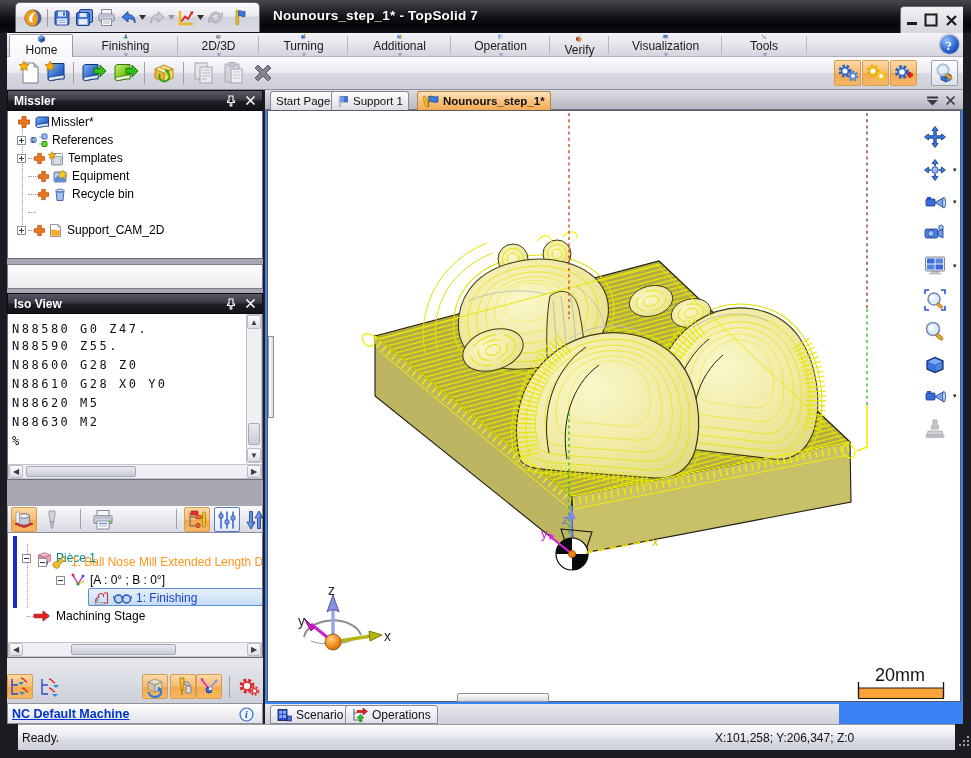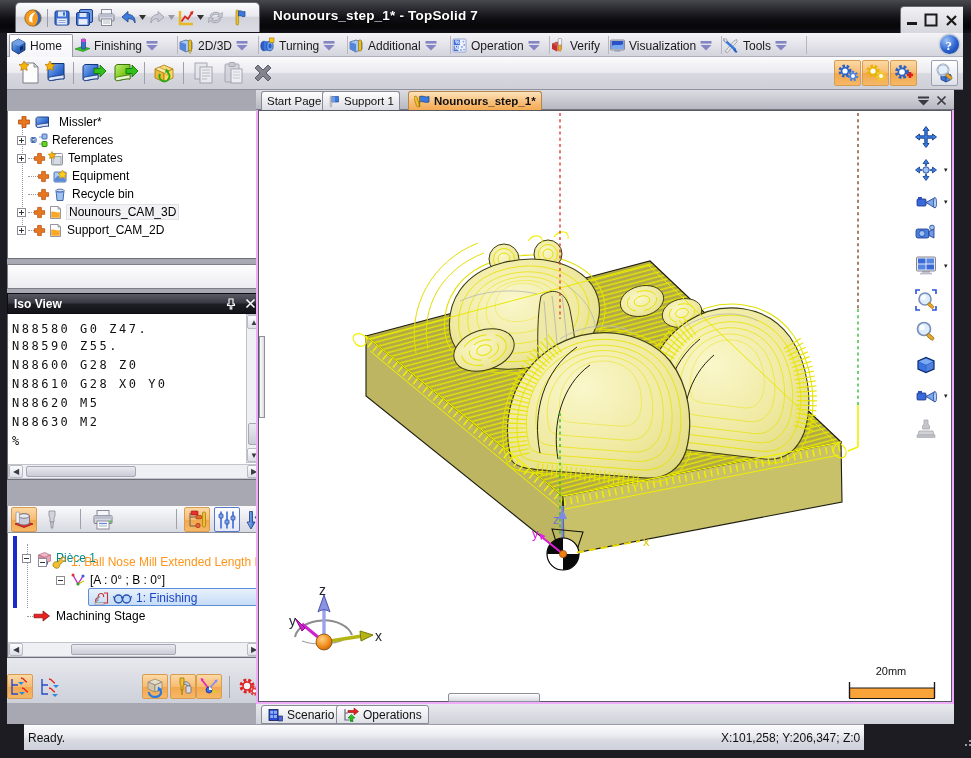--- a/index.html
+++ b/index.html
@@ -22,21 +22,21 @@
   #winbtns { left:900px; top:6px; width:63px; height:27px; border-radius:4px 0 0 0;
     background:linear-gradient(180deg,#f2f2f5 0%,#e3e3e9 50%,#d6d6de 100%);
     border:1px solid #6a6a74; border-right:none; border-bottom:none;
     display:flex; align-items:center; justify-content:space-around; padding:0 2px; }
 
   
   #ribbon { left:7px; top:33px; width:956px; height:24px;
     background:linear-gradient(180deg,#f4f4f7 0%,#e4e4ea 50%,#d4d4dd 100%);
     border-bottom:1px solid #b0b0bc; }
   .rtab { position:absolute; top:1px; height:23px; display:flex; align-items:center;
-    color:#1a1a1a; font-size:12px; }
+    color:#1a1a1a; font-size:12px;flex-direction:column; }
   .rtab .lbl { margin:0 2px 0 3px; }
   .rtab .chev { margin-left:2px; }
   .rtab-sep { position:absolute; top:3px; width:1px; height:18px; background:#b6b6c2; }
   #rtab-home { background:linear-gradient(180deg,#ffffff,#f6f6fa); border:1px solid #9a9aa8;
     border-bottom:none; border-radius:2px 2px 0 0; }
 
   
   #bigbar { left:7px; top:57px; width:956px; height:33px;
     background:linear-gradient(180deg,#fbfbfd 0%,#ebebf0 48%,#d8d8e0 52%,#cfcfd8 100%);
     border-bottom:1px solid #8e909c; }
@@ -76,39 +76,39 @@
   .sb .thumb { position:absolute; background:linear-gradient(180deg,#e9eaf0,#c9cbd6);
     border:1px solid #a6a8b4; border-radius:2px; }
 
   
   .mbtn { position:absolute; width:26px; height:25px; display:flex; align-items:center; justify-content:center; }
   .mbtn.orange { border:1px solid #d89c50; border-radius:2px;
     background:linear-gradient(180deg,#fcd9a5 0%,#f7bb72 50%,#f3a74f 52%,#f6b866 100%); }
   .mbtn.bluesel { border:1px solid #5a78c8; border-radius:2px; background:linear-gradient(180deg,#ffffff,#e4e8f4); }
 
   
-  #main { left:256px; top:90px; width:698px; height:634px; background:#f0abfc; }
+  #main { left:265px; top:90px; width:698px; height:634px; background:#3b82f6; }
   #dtabrow { position:absolute; left:0; top:0; width:698px; height:20px;
     background:linear-gradient(180deg,#dcdce2,#b8b8c2); border-bottom:1px solid #74747e; }
   .dtab { position:absolute; top:1px; height:19px; border:1px solid #8a8a96; border-bottom:none;
     border-radius:3px 3px 0 0; background:linear-gradient(180deg,#fefefe,#dcdce4);
     display:flex; align-items:center; padding:0 5px; color:#111; font-size:11.5px; white-space:nowrap; }
   .dtab.active { background:linear-gradient(180deg,#fde3bc 0%,#f8bf7c 55%,#f5ab52 100%); border-color:#b4864a; font-weight:bold; }
   #viewport { position:absolute; left:2px; top:20px; width:694px; height:592px; background:#ffffff;
     border:1px solid #5a5a64; }
   #rightrail { position:absolute; left:646px; top:20px; width:50px; height:592px; background:transparent; }
   .ricon { position:absolute; left:11px; width:26px; height:26px; display:flex; align-items:center; justify-content:center; }
   .rdd { position:absolute; left:42px; width:8px; height:8px; color:#222; font-size:7px; }
 
-  #btabrow { position:absolute; left:0; top:614px; width:698px; height:20px;
+  #btabrow { position:absolute; left:0; top:614px; width:574px; height:20px;
     background:linear-gradient(180deg,#e8e9ee,#cfd1d9); }
   .btab { position:absolute; top:1px; height:19px; border:1px solid #8a8a96; border-radius:3px 3px 0 0;
     background:linear-gradient(180deg,#fdfdfe,#dfe1e8); display:flex; align-items:center; padding:0 6px; color:#111; }
 
-  #statusbar { left:24px; top:724px; width:840px; height:26px;
+  #statusbar { left:18px; top:724px; width:937px; height:26px;
     background:linear-gradient(180deg,#fcfcfe 0%,#ecedf2 40%,#d9dbe3 60%,#cdd0da 100%);
     border-top:1px solid #9a9ca8; color:#111; }
   #ncbar { position:absolute; left:0; top:613px; width:256px; height:21px;
     background:linear-gradient(180deg,#fdfdfe,#e2e4ea); border:1px solid #8e909c;
     display:flex; align-items:center; }
   #nclink { color:#0033cc; font-weight:bold; text-decoration:underline; margin-left:4px; font-size:12.5px; }
 </style>
 </head>
 <body>
 
@@ -471,31 +471,42 @@
       <path d="M18 13 L18 17.5 L13 20 L13 15.5 Z" fill="#5a8ce0" stroke="#2a5098"></path>
       <circle cx="10" cy="8" r="5.6" fill="#dceefa" fill-opacity="0.75" stroke="#8a94a8" stroke-width="1.6"></circle>
       <circle cx="10" cy="8" r="5.6" fill="none" stroke="#c8d8ee" stroke-width="0.8"></circle>
       <rect x="14.2" y="11.2" width="7" height="3" rx="1.4" transform="rotate(40 14.2 11.2)" fill="#e8a830" stroke="#9a6a10" stroke-width="0.7"></rect>
     </svg>
   </span>
 </div>
 
 <div id="leftcol" class="abs">
 
+  <div class="ptitle" style="top:0">
+    <span>Missler</span>
+    <span class="ptools">
+      <svg width="10" height="12" viewBox="0 0 10 12">
+          <path d="M3 1 L7 1 L7 6 L8.5 6 L8.5 7.5 L5.8 7.5 L5.8 11 L4.2 11 L4.2 7.5 L1.5 7.5 L1.5 6 L3 6 Z" fill="none" stroke="#fff" stroke-width="1.1"></path>
+        </svg>
+      <svg width="11" height="11" viewBox="0 0 11 11">
+          <path d="M1.5 1.5 L9.5 9.5 M9.5 1.5 L1.5 9.5" stroke="#fff" stroke-width="1.6"></path>
+        </svg>
+    </span>
+  </div>
   <div class="pwhite" style="top:21px;height:148px">
     <div class="dotline" style="left:14px;top:15px;height:105px"></div>
     <div class="trow" style="top:2px">
       <svg style="margin-left:9px" width="14" height="14" viewBox="0 0 14 14">
           <path d="M5 1.5 L9 1.5 L9 5 L12.5 5 L12.5 9 L9 9 L9 12.5 L5 12.5 L5 9 L1.5 9 L1.5 5 L5 5 Z" fill="#e87820" stroke="#b84a08" stroke-width="0.8"></path>
         </svg>
       <svg style="margin-left:3px" width="17" height="16" viewBox="0 0 17 16">
           <path d="M2 5 C2 3.8 3.2 3 4.4 3 L14.5 3 L14.5 12.3 C14.5 12.3 13.3 11.8 11.7 12.1 L4.8 13.4 C3.2 13.7 2 12.9 2 11.7 Z" fill="url(#bluebk)" stroke="#12347a" stroke-width="0.9"></path>
           <path d="M2.4 11.7 C2.8 10.8 3.6 10.5 4.8 10.3 L14.5 8.9 L14.5 12.3 C12.5 11.7 4.8 13.4 4.8 13.4 C3.5 13.6 2.4 12.9 2.4 11.7 Z" fill="#dce6f8" stroke="#12347a" stroke-width="0.7"></path>
         </svg>
-      <span style="margin-left:8px">Missler*</span>
+      <span style="margin-left:0">Missler*</span>
     </div>
     <div class="trow" style="top:20px">
       <span class="expbox plus" style="margin-left:9px"></span>
       <svg style="margin-left:4px" width="18" height="15" viewBox="0 0 18 15">
         <path d="M2 7 L7 7 M9 4 L13 4 M9 11 L13 11" stroke="#8aa0c8" stroke-width="1"></path>
         <rect x="1" y="4.5" width="5" height="5" rx="0.8" fill="#cfe0f8" stroke="#3a62b0" stroke-width="0.9"></rect>
         <rect x="12" y="1" width="5" height="5" rx="0.8" fill="#9ab8ea" stroke="#3a62b0" stroke-width="0.9"></rect>
         <rect x="12" y="8.5" width="5" height="5" rx="0.8" fill="#64d820" stroke="#2a7a08" stroke-width="0.9"></rect>
         <text x="1.6" y="8.6" font-size="4.6" fill="#12347a" font-weight="bold" font-family="Liberation Sans,sans-serif">G</text>
       </svg>
@@ -532,32 +543,20 @@
           <path d="M5 1.5 L9 1.5 L9 5 L12.5 5 L12.5 9 L9 9 L9 12.5 L5 12.5 L5 9 L1.5 9 L1.5 5 L5 5 Z" fill="#e87820" stroke="#b84a08" stroke-width="0.8"></path>
         </svg>
       <svg style="margin-left:2px" width="16" height="15" viewBox="0 0 16 15">
         <path d="M4 3.5 L12 3.5 L11 13.5 L5 13.5 Z" fill="#9ec2f2" stroke="#3a5a9a" stroke-width="0.9"></path>
         <path d="M4 3.5 L12 3.5 L11.8 5.5 L4.2 5.5 Z" fill="#5585d8"></path>
         <ellipse cx="8" cy="3.5" rx="4" ry="1.4" fill="#cfe2fa" stroke="#3a5a9a" stroke-width="0.8"></ellipse>
       </svg>
       <span style="margin-left:4px">Recycle bin</span>
     </div>
     <div class="hdot" style="left:20px;top:101px;width:8px"></div>
-    <div class="trow" style="top:92px">
-      <span class="expbox plus" style="margin-left:9px"></span>
-      <svg style="margin-left:7px" width="13" height="13" viewBox="0 0 14 14">
-          <path d="M5 1.5 L9 1.5 L9 5 L12.5 5 L12.5 9 L9 9 L9 12.5 L5 12.5 L5 9 L1.5 9 L1.5 5 L5 5 Z" fill="#e87820" stroke="#b84a08" stroke-width="0.8"></path>
-        </svg>
-      <svg style="margin-left:2px" width="15" height="15" viewBox="0 0 15 15">
-        <path d="M2.5 1.5 L10 1.5 L12.5 4 L12.5 13.5 L2.5 13.5 Z" fill="#fdfdfd" stroke="#8a8a96" stroke-width="0.9"></path>
-        <path d="M3.2 7 C6 5.5 9 8.5 11.8 7 L11.8 12.8 L3.2 12.8 Z" fill="#f8a828"></path>
-        <path d="M10 1.5 L10 4 L12.5 4 Z" fill="#d8d8e0" stroke="#8a8a96" stroke-width="0.7"></path>
-      </svg>
-      <span style="margin-left:4px;background:#f2f2f4;outline:1px solid #e0e0e6;padding:0 2px">Nounours_CAM_3D</span>
-    </div>
     <div class="hdot" style="left:20px;top:119px;width:8px"></div>
     <div class="trow" style="top:110px">
       <span class="expbox plus" style="margin-left:9px"></span>
       <svg style="margin-left:7px" width="13" height="13" viewBox="0 0 14 14">
           <path d="M5 1.5 L9 1.5 L9 5 L12.5 5 L12.5 9 L9 9 L9 12.5 L5 12.5 L5 9 L1.5 9 L1.5 5 L5 5 Z" fill="#e87820" stroke="#b84a08" stroke-width="0.8"></path>
         </svg>
       <svg style="margin-left:2px" width="15" height="15" viewBox="0 0 15 15">
         <path d="M2.5 1.5 L10 1.5 L12.5 4 L12.5 13.5 L2.5 13.5 Z" fill="#fdfdfd" stroke="#8a8a96" stroke-width="0.9"></path>
         <path d="M3.2 7 C6 5.5 9 8.5 11.8 7 L11.8 12.8 L3.2 12.8 Z" fill="#f8a828"></path>
         <path d="M10 1.5 L10 4 L12.5 4 Z" fill="#d8d8e0" stroke="#8a8a96" stroke-width="0.7"></path>
@@ -780,20 +779,27 @@
     <span class="mbtn" style="left:229px;top:16px">
       <svg width="24" height="22" viewBox="0 0 24 22">
         <circle cx="10" cy="10" r="6" fill="none" stroke="#e02020" stroke-width="3" stroke-dasharray="2.8 2"></circle>
         <circle cx="10" cy="10" r="4" fill="#f6f6f8" stroke="#e02020" stroke-width="1.6"></circle>
         <circle cx="17.5" cy="15" r="3.6" fill="none" stroke="#e04040" stroke-width="2.4" stroke-dasharray="2 1.5"></circle>
         <circle cx="17.5" cy="15" r="2.3" fill="#f6f6f8" stroke="#e04040" stroke-width="1.3"></circle>
       </svg>
     </span>
   </div>
 
+  <div id="ncbar">
+    <span id="nclink">NC Default Machine</span>
+    <svg class="abs" style="left:231px;top:3px" width="15" height="15" viewBox="0 0 15 15">
+      <circle cx="7.5" cy="7.5" r="6.5" fill="#eaf2fc" stroke="#3a6ad8" stroke-width="1.2"></circle>
+      <text x="6" y="11" font-size="10" font-style="italic" font-weight="bold" fill="#2a52c8" font-family="Liberation Serif,serif">i</text>
+    </svg>
+  </div>
 </div>
 
 <div id="main" class="abs">
   <div id="dtabrow">
     <div class="dtab" style="left:5px">
       <span>Start Page</span>
     </div>
     <div class="dtab" style="left:66px">
       <svg width="12" height="13" viewBox="0 0 12 13" style="margin-right:4px">
         <rect x="2" y="1" width="1.8" height="11" rx="0.8" fill="#c8cad2" stroke="#8a8a96" stroke-width="0.4"></rect>
@@ -995,21 +1001,21 @@
         <text x="327" y="594" font-size="14" fill="#22262e" font-family="Liberation Sans,sans-serif">z</text>
         <text x="297" y="625" font-size="14" fill="#22262e" font-family="Liberation Sans,sans-serif">y</text>
         <text x="383" y="640" font-size="14" fill="#22262e" font-family="Liberation Sans,sans-serif">x</text>
       </g>
     </svg>
     <svg class="abs" style="left:589px;top:570px" width="89" height="19">
       <rect x="1.5" y="7" width="85" height="10.5" fill="#f9a338" stroke="#1a1a1a" stroke-width="1"></rect>
       <line x1="1.5" y1="1" x2="1.5" y2="17" stroke="#1a1a1a" stroke-width="1.4"></line>
       <line x1="86.5" y1="1" x2="86.5" y2="17" stroke="#1a1a1a" stroke-width="1.4"></line>
     </svg>
-    <div class="abs" style="left:589px;top:554px;width:86px;text-align:center;color:#111;font-size:11px">20mm</div>
+    <div class="abs" style="left:589px;top:554px;width:86px;text-align:center;color:#111;font-size:18px">20mm</div>
   </div>
 
   <div class="abs" style="left:3px;top:246px;width:6px;height:82px;background:linear-gradient(90deg,#fdfdfe,#d8dae2);border:1px solid #8e909c"></div>
   <div class="abs" style="left:192px;top:603px;width:92px;height:9px;background:linear-gradient(180deg,#fdfdfe,#d8dae2);border:1px solid #8e909c;border-radius:2px 2px 0 0"></div>
 
   <div id="rightrail">
     <span class="ricon" style="top:14px">
       <svg width="24" height="24" viewBox="0 0 24 24">
         <path d="M12 1.5 L15 5.5 L13.2 5.5 L13.2 10.8 L18.5 10.8 L18.5 9 L22.5 12 L18.5 15 L18.5 13.2 L13.2 13.2 L13.2 18.5 L15 18.5 L12 22.5 L9 18.5 L10.8 18.5 L10.8 13.2 L5.5 13.2 L5.5 15 L1.5 12 L5.5 9 L5.5 10.8 L10.8 10.8 L10.8 5.5 L9 5.5 Z" fill="#3b7de0" stroke="#123a8a" stroke-width="0.9"></path>
       </svg>

